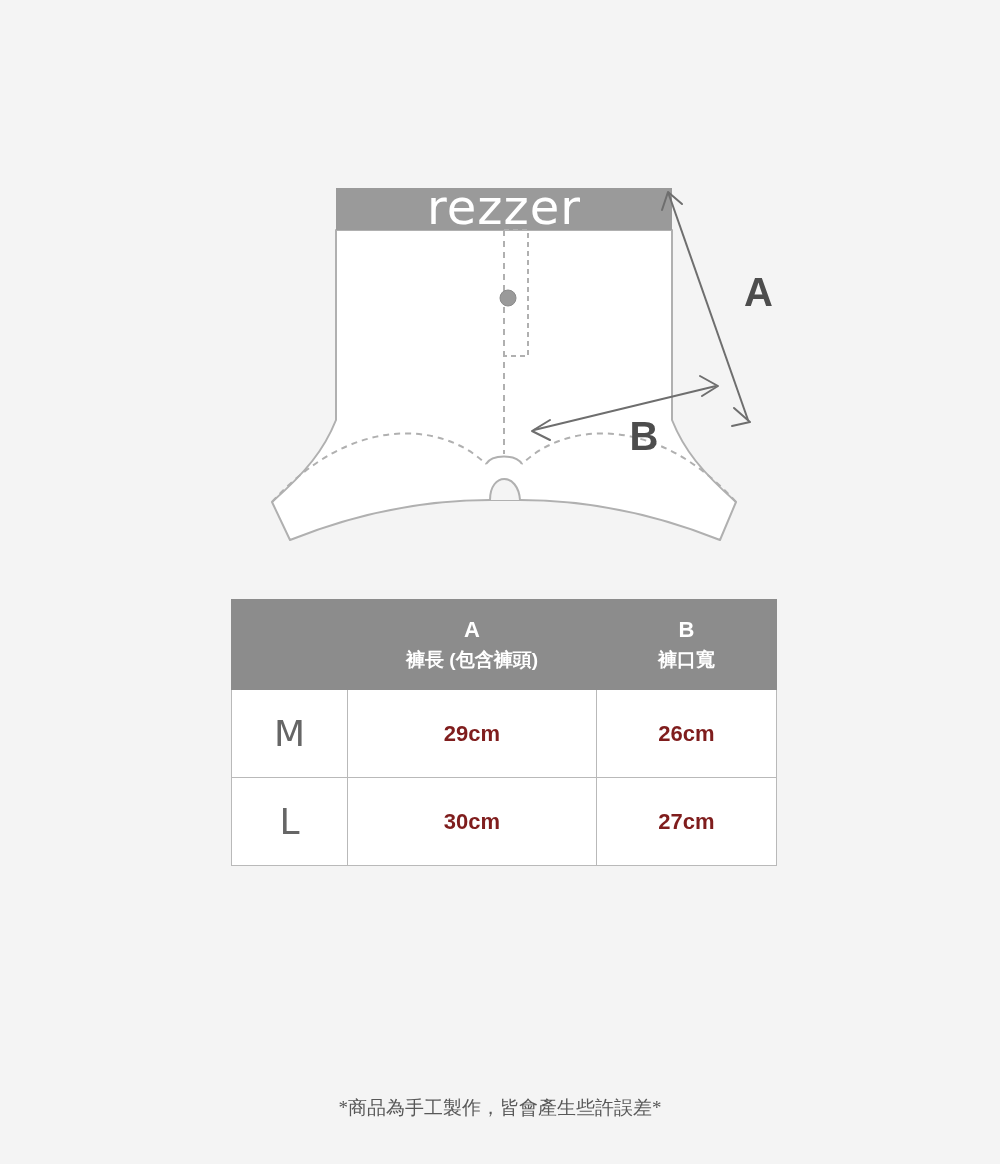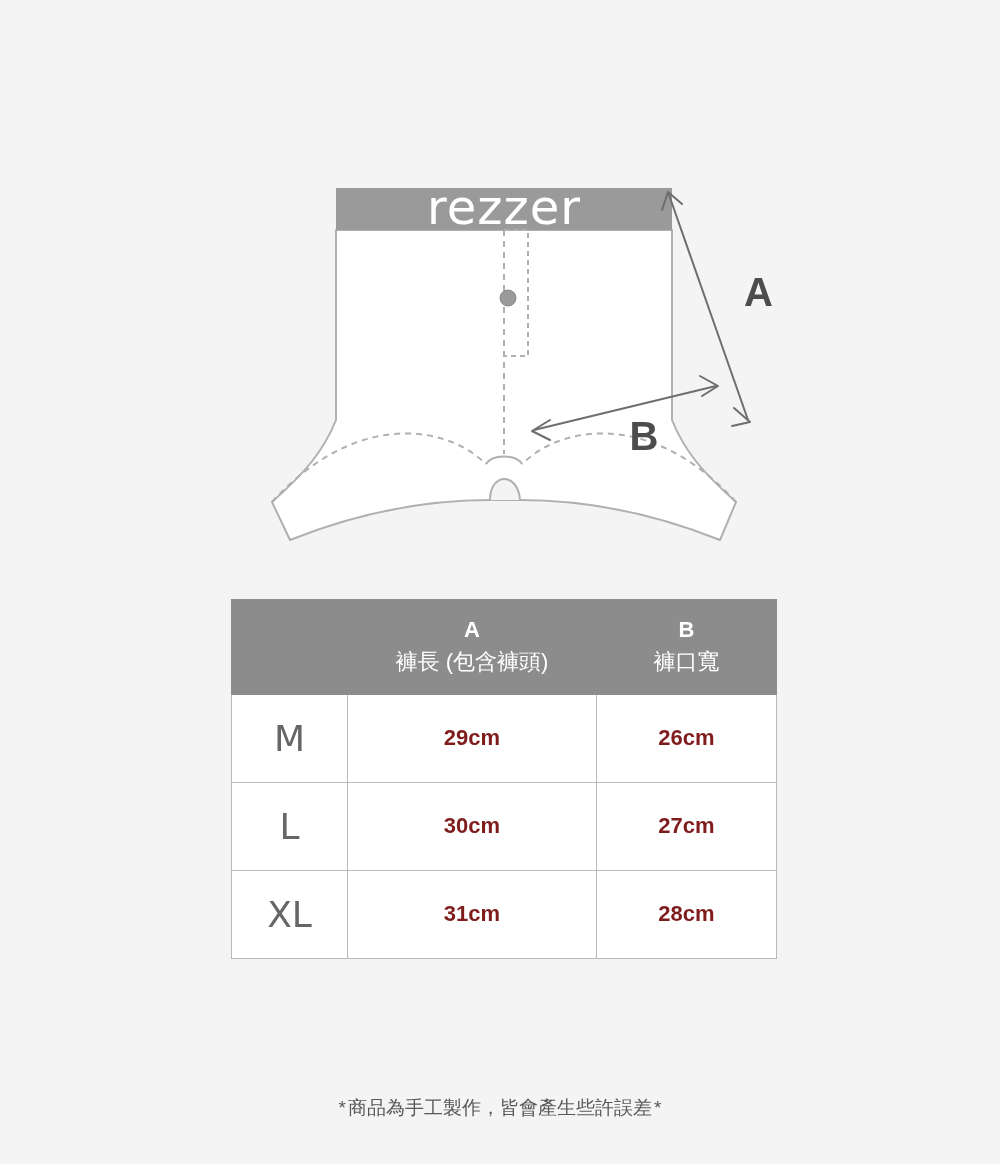--- a/index.html
+++ b/index.html
@@ -69,22 +69,22 @@
     padding: 14px 4px 16px;
     line-height: 1.45;
   }
   .size-table thead th .hdr-letter {
     display: block;
     font-size: 22px;
     font-weight: bold;
   }
   .size-table thead th .hdr-label {
     display: block;
-    font-size: 22px;
-    font-weight: normal;
+    font-size: 19px;
+    font-weight: bold;
   }
   .col-size { width: 107px; }
   .col-a { width: 240px; }
   .col-b { width: 171px; }
 
   .size-table tbody td {
     background: #ffffff;
     height: 85px;
   }
   .cell-size {
@@ -101,21 +101,21 @@
 
   
   .note {
     position: absolute;
     left: 0;
     top: 1055px;
     width: 1000px;
     text-align: center;
     font-size: 19px;
     color: #585858;
-    font-family: Liberation Mono, monospace;
+    font-family: Liberation Serif, serif;
   }
 </style>
 </head>
 <body>
 
 <div class="page">
 
   <div class="diagram">
     <svg width="1000" height="440" viewBox="0 0 1000 440" xmlns="http://www.w3.org/2000/svg">
 
@@ -176,23 +176,18 @@
       <tr>
         <td class="cell-size">M</td>
         <td class="cell-val">29cm</td>
         <td class="cell-val">26cm</td>
       </tr>
       <tr>
         <td class="cell-size">L</td>
         <td class="cell-val">30cm</td>
         <td class="cell-val">27cm</td>
       </tr>
-      <tr>
-        <td class="cell-size">XL</td>
-        <td class="cell-val">31cm</td>
-        <td class="cell-val">28cm</td>
-      </tr>
     </tbody>
   </table>
 
   <div class="note">*商品為手工製作，皆會產生些許誤差*</div>
 
 </div>
 
 </body></html>

